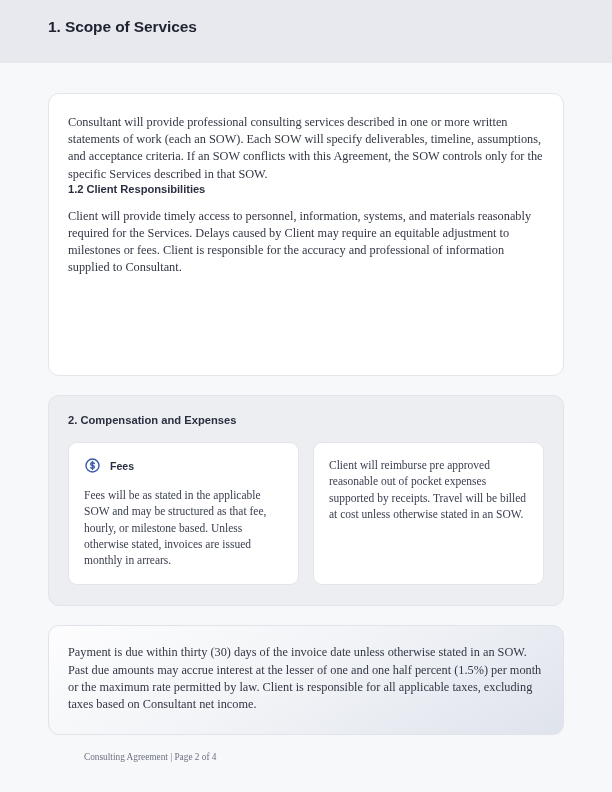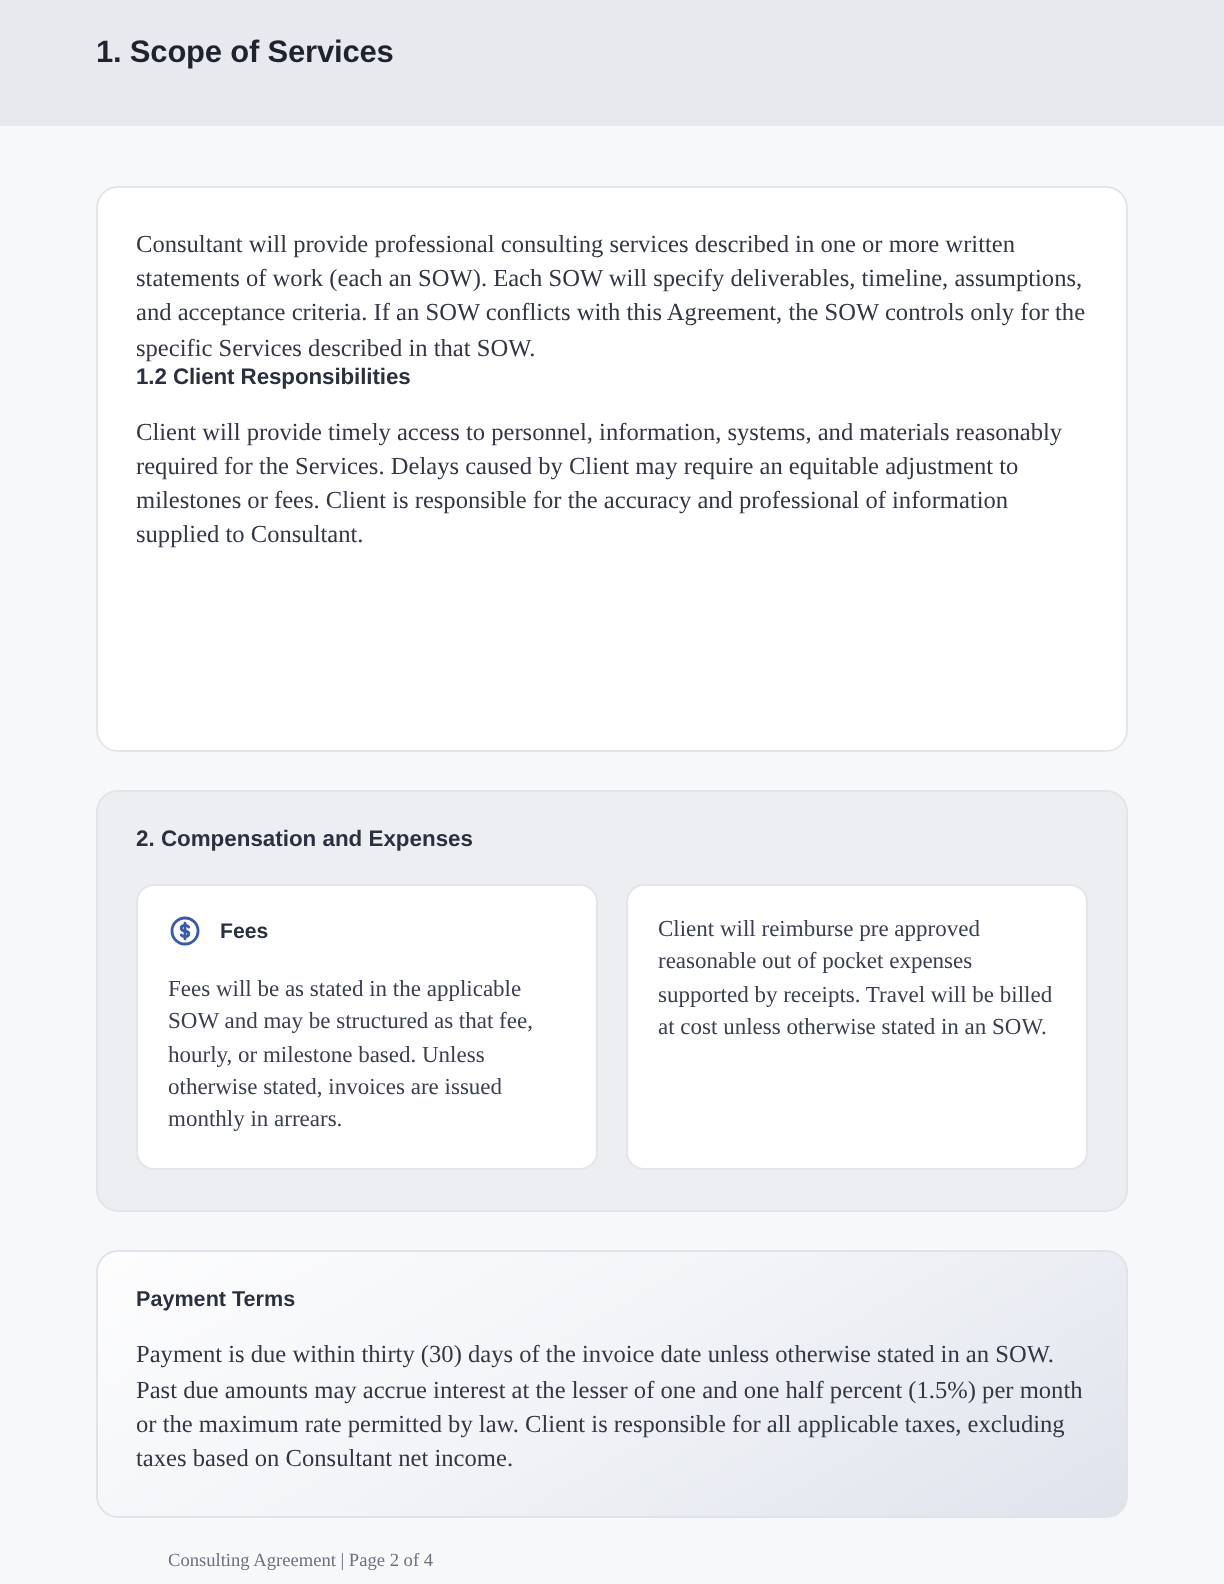--- a/index.html
+++ b/index.html
@@ -199,19 +199,18 @@
       </div>
 
       <div class="sub-card">
         <p class="sub-body">Client will reimburse pre approved reasonable out of pocket expenses supported by receipts. Travel will be billed at cost unless otherwise stated in an SOW.</p>
       </div>
 
     </div>
   </div>
 
   <div class="card-payment">
-    <h2 class="payment-heading">Payment Terms</h2>
     <p class="payment-body">Payment is due within thirty (30) days of the invoice date unless otherwise stated in an SOW. Past due amounts may accrue interest at the lesser of one and one half percent (1.5%) per month or the maximum rate permitted by law. Client is responsible for all applicable taxes, excluding taxes based on Consultant net income.</p>
   </div>
 
 </div>
 
 <div class="footer">Consulting Agreement | Page 2 of 4</div>
 
 </body></html>

